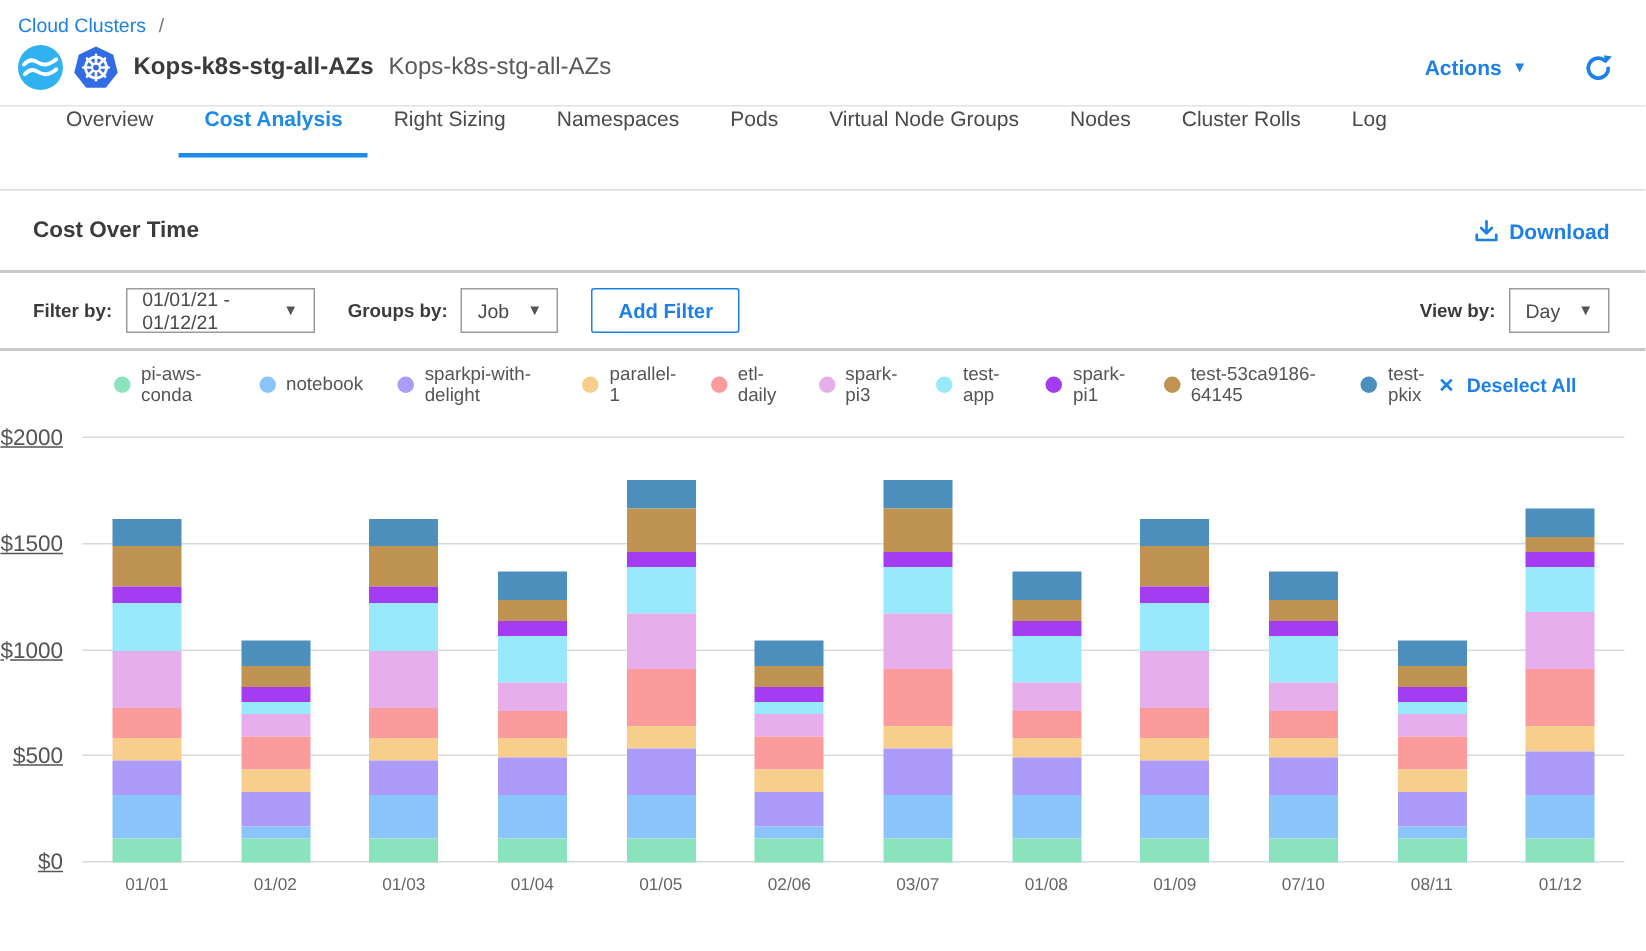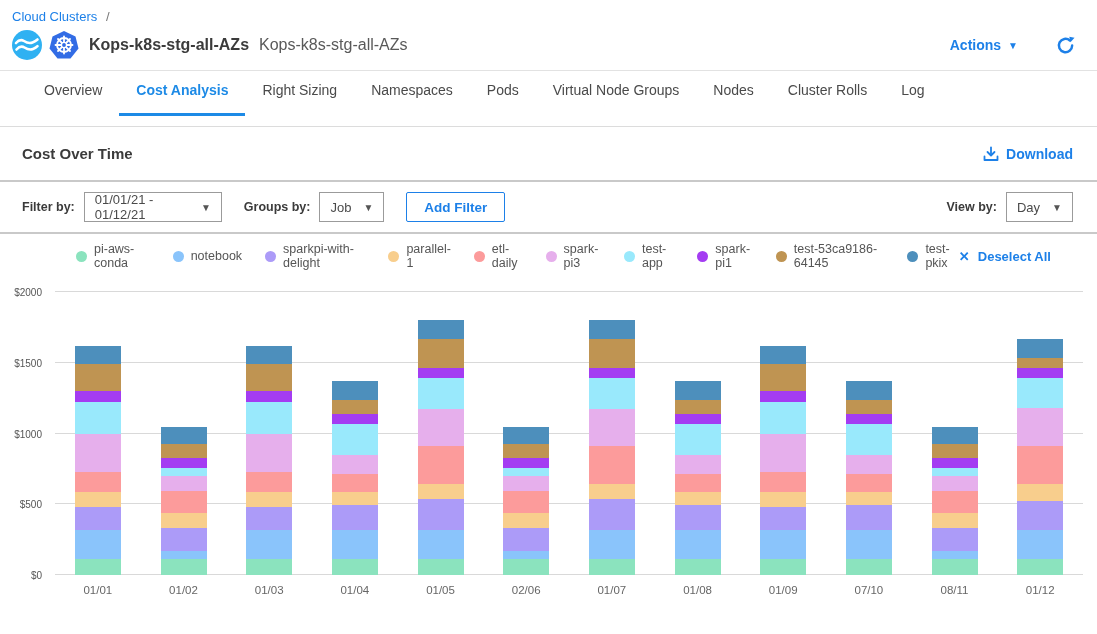--- a/index.html
+++ b/index.html
@@ -19,52 +19,52 @@
   .cluster-title { font-size:16px; font-weight:700; color:#3b3b3b; margin-right:10px; }
   .cluster-subtitle { font-size:16px; font-weight:400; color:#595959; }
   .header-spacer { flex:1; }
   .actions-btn { color:#1d80e8; font-size:14px; font-weight:700; display:flex; align-items:center; gap:7px; cursor:pointer; margin-right:38px; }
   .caret-down { font-size:10px; }
   .refresh-btn { cursor:pointer; display:flex; align-items:center; }
 
   .divider-1 { border-top:1px solid #e2e2e2; }
 
   
-  .tabs { display:flex; align-items:center; padding:0 0 0 27px; height:56px; border-bottom:1px solid #dcdcdc; gap:0; }
+  .tabs { display:flex; align-items:flex-start; padding:0 0 0 27px; height:56px; border-bottom:1px solid #dcdcdc; gap:0; }
   .tab { font-size:14px; color:#4a4a4a; padding:0 17px 18px 17px; cursor:pointer; white-space:nowrap; }
   .tab.active { color:#1d8ae6; border-bottom:3px solid #1d8ae6; padding-bottom:15px; font-weight:600; }
 
   
   .section-row { display:flex; align-items:center; padding:0 24px 0 22px; height:55px; border-bottom:2px solid #c9c9c9; }
   .section-title { font-size:15px; font-weight:700; color:#3b3b3b; }
   .download-btn { margin-left:auto; color:#1d80e8; font-size:14px; font-weight:700; display:flex; align-items:center; gap:7px; cursor:pointer; }
 
   
   .filter-row { display:flex; align-items:center; padding:0 24px 0 22px; height:52px; border-bottom:2px solid #c9c9c9; }
   .filter-label { font-size:12.5px; font-weight:700; color:#3b3b3b; margin-right:9px; }
   .select-box { border:1px solid #9b9b9b; background:#fff; height:30px; display:flex; align-items:center; gap:12px; padding:0 10px; font-size:13px; color:#4a4a4a; cursor:pointer; }
   .select-box .caret-down { color:#555; }
-  .date-select { width:138px; justify-content:space-between; margin-right:22px; }
+  .date-select { width:126px; justify-content:space-between; margin-right:22px; }
   .group-select { margin-right:22px; }
   .add-filter-btn { border:1px solid #1d80e8; color:#1d80e8; background:#fff; font-size:13.5px; font-weight:700; height:30px; padding:0 17px; cursor:pointer; border-radius:2px; }
   .filter-spacer { flex:1; }
 
   
   .legend-row { display:flex; align-items:center; padding:0 46px 0 76px; height:44px; }
   .legend-items { display:flex; align-items:center; gap:23px; flex:1; }
   .legend-item { display:flex; align-items:center; gap:7px; font-size:12.5px; color:#555; cursor:pointer; }
   .legend-dot { width:11px; height:11px; border-radius:50%; flex:0 0 auto; }
   .deselect-all { color:#1d80e8; font-size:13px; font-weight:700; display:flex; align-items:center; gap:8px; cursor:pointer; }
   .x-glyph { font-size:13px; font-weight:700; }
 
   
   .chart { padding:14px 14px 0 0; }
   .plot-wrap { display:flex; }
   .yaxis { width:55px; position:relative; height:283px; }
-  .ytick-label { position:absolute; right:13px; transform:translateY(50%); font-size:10px; color:#555; }
+  .ytick-label { position:absolute; right:13px; transform:translateY(50%); font-size:15px; color:#555;text-decoration:underline; }
   .plot { flex:1; position:relative; height:283px; display:flex; align-items:flex-end; }
   .gridline { position:absolute; left:0; right:0; height:1px; background:#d9d9d9; }
   .bar-col { flex:1; height:100%; display:flex; align-items:flex-end; justify-content:center; position:relative; z-index:1; }
   .bar { width:46px; display:flex; flex-direction:column-reverse; }
   .bar-seg { width:100%; }
   .xlabels { display:flex; margin-left:55px; margin-top:9px; }
   .xlabel { flex:1; text-align:center; font-size:11.5px; color:#666; }
 </style>
 </head>
 <body>
@@ -398,21 +398,21 @@
           </div>
         </div>
     </div>
     <div class="xlabels" id="xlabels">
         <div class="xlabel">01/01</div>
         <div class="xlabel">01/02</div>
         <div class="xlabel">01/03</div>
         <div class="xlabel">01/04</div>
         <div class="xlabel">01/05</div>
         <div class="xlabel">02/06</div>
-        <div class="xlabel">01/07</div>
+        <div class="xlabel">03/07</div>
         <div class="xlabel">01/08</div>
         <div class="xlabel">01/09</div>
         <div class="xlabel">07/10</div>
         <div class="xlabel">08/11</div>
         <div class="xlabel">01/12</div>
       </div>
   </div>
 
 </div>
 

